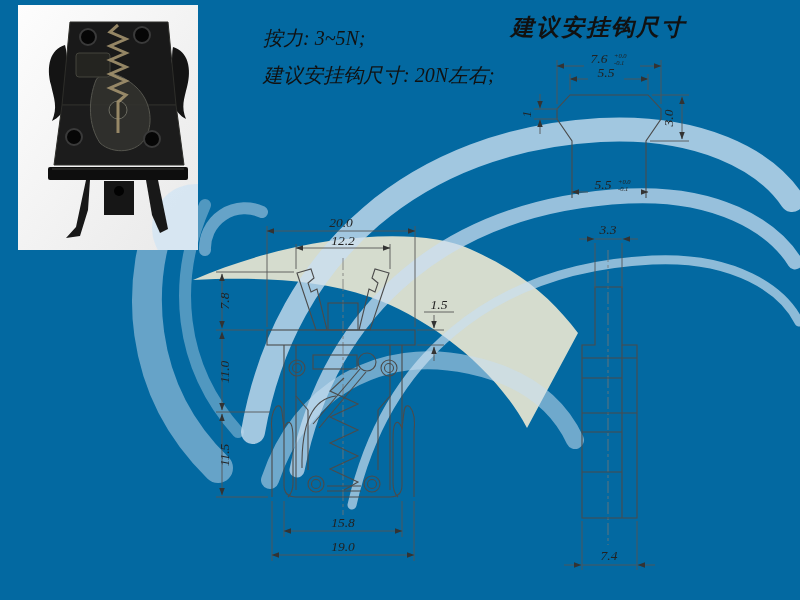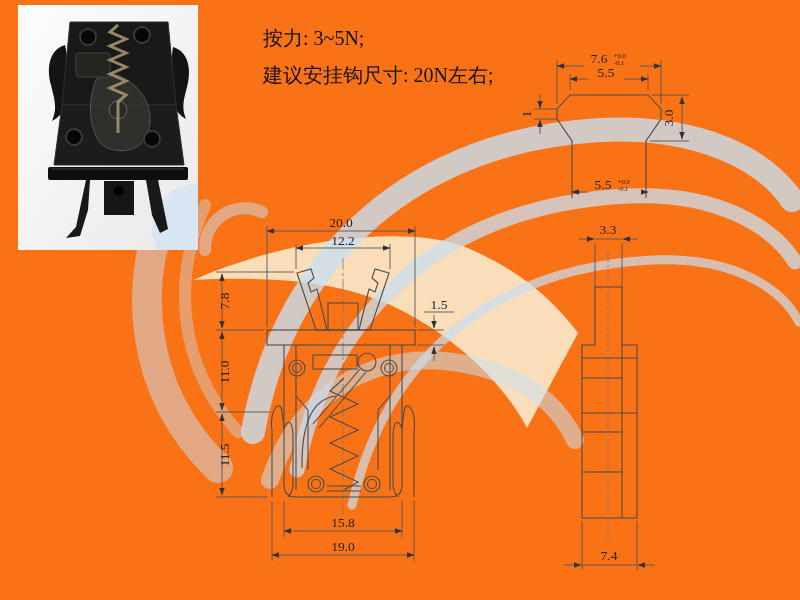--- a/index.html
+++ b/index.html
@@ -1,17 +1,17 @@
 <!DOCTYPE html>
 <html><head>
 <meta charset="utf-8">
 <style>
   html,body{margin:0;padding:0;background:#fff;}
-  #stage{position:relative;width:800px;height:600px;background:#f97316;overflow:hidden;
-         font-family:"Liberation Sans",sans-serif;}
+  #stage{position:relative;width:800px;height:600px;background:#0369a1;overflow:hidden;
+         font-family:"Liberation Sans",sans-serif;font-style:italic;}
   #stage svg{position:absolute;left:0;top:0;}
   .spec-text{position:absolute;left:263px;top:20px;color:#111;
              font-family:"Liberation Serif",serif;font-size:20px;line-height:37px;white-space:nowrap;}
   .section-title{position:absolute;left:511px;top:12px;color:#111;
              font-family:"Liberation Sans",sans-serif;font-size:23px;font-weight:bold;letter-spacing:2px;white-space:nowrap;}
   .dim{font-family:"Liberation Serif",serif;font-size:13.5px;fill:#222;}
   .dimtol{font-family:"Liberation Serif",serif;font-size:6.5px;fill:#222;}
   .cad{stroke:#4b4b4b;stroke-width:1.1;fill:none;}
   .cadthin{stroke:#555;stroke-width:0.9;fill:none;}
   .cl{stroke:#777;stroke-width:0.8;fill:none;stroke-dasharray:12 3 3 3;}
@@ -64,20 +64,21 @@
       <circle cx="101" cy="186" r="5" fill="#020202"></circle>
       <path d="M 68 175 L 58 222 L 48 233 L 62 231 L 70 205 L 72 175 Z" fill="#181818"></path>
       <path d="M 128 175 L 134 210 L 142 228 L 150 224 L 140 175 Z" fill="#181818"></path>
     </g>
   </svg>
 
   <div class="spec-text">
     <div>按力: 3~5N;</div>
     <div>建议安挂钩尺寸: 20N左右;</div>
   </div>
+  <div class="section-title">建议安挂钩尺寸</div>
 
   <svg width="800" height="600" viewBox="0 0 800 600">
     <defs>
       <marker id="ar" viewBox="0 0 10 10" refX="9" refY="5" markerWidth="9" markerHeight="9" orient="auto-start-reverse">
         <path d="M0,1.5 L9.5,5 L0,8.5 z" fill="#333"></path>
       </marker>
     </defs>
 
     <g>
       <path class="cad" d="M 572 198 L 572 141 L 557 119 L 557 109 L 570 95 L 648 95 L 661 109 L 661 119 L 646 141 L 646 198"></path>

